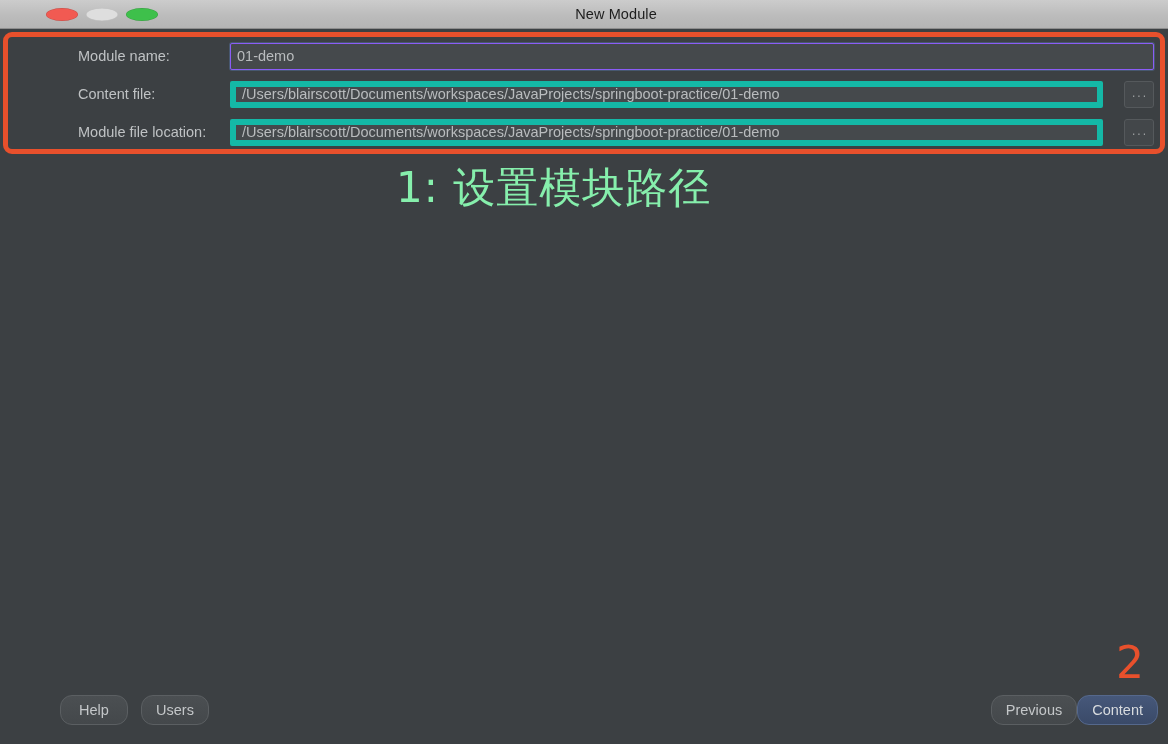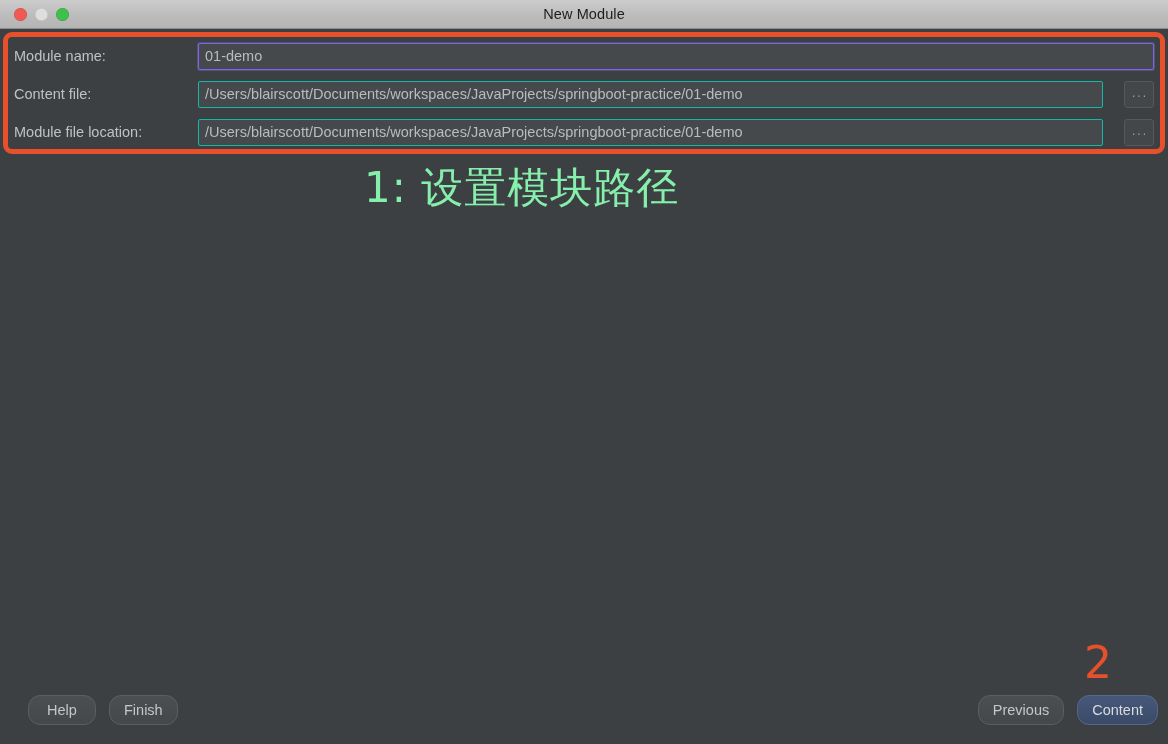--- a/index.html
+++ b/index.html
@@ -1,16 +1,16 @@
 <!DOCTYPE html>
 <html><head>
 <meta charset="utf-8">
 <title>New Module</title>
 <style>
-  * { box-sizing: border-box; }
+  * { box-sizing: border-box; padding-left: 32px; }
   html, body {
     margin: 0;
     padding: 0;
     background: #2b2b2b;
   }
   body {
     font-family: "Liberation Sans", "DejaVu Sans", sans-serif;
   }
 
   
@@ -104,21 +104,21 @@
     font-size: 14.5px;
     color: #bfc2c4;
     white-space: nowrap;
     user-select: none;
   }
 
   .field {
     flex: 1 1 auto;
     height: 27px;
     background: #45494c;
-    border: 1px solid #14b8a6;
+    border: 6px solid #14b8a6;
     border-radius: 2px;
     color: #b9bcbe;
     font-size: 14.5px;
     font-family: "Liberation Sans", "DejaVu Sans", sans-serif;
     padding: 0 6px;
     line-height: 25px;
     outline: none;
     white-space: nowrap;
     overflow: hidden;
   }
@@ -176,21 +176,20 @@
     left: 28px;
     bottom: 19px;
     display: flex;
     gap: 13px;
   }
   .footer-right {
     position: absolute;
     right: 10px;
     bottom: 19px;
     display: flex;
-    gap: 13px;
   }
   .btn {
     min-width: 68px;
     height: 30px;
     padding: 0 14px;
     background: linear-gradient(to bottom, #4b4f52 0%, #44484b 100%);
     border: 1px solid #5b5f62;
     border-radius: 12px;
     color: #c4c7c9;
     font-size: 14.5px;
@@ -244,21 +243,21 @@
     </div>
 
     <div class="hl-box"></div>
 
     <div class="caption">1:  设置模块路径</div>
 
     <div class="step2">2</div>
 
     <div class="footer-left">
       <div class="btn">Help</div>
-      <div class="btn">Finish</div>
+      <div class="btn">Users</div>
     </div>
 
     <div class="footer-right">
       <div class="btn">Previous</div>
       <div class="btn default">Content</div>
     </div>
 
   </div>
 </div>
 

